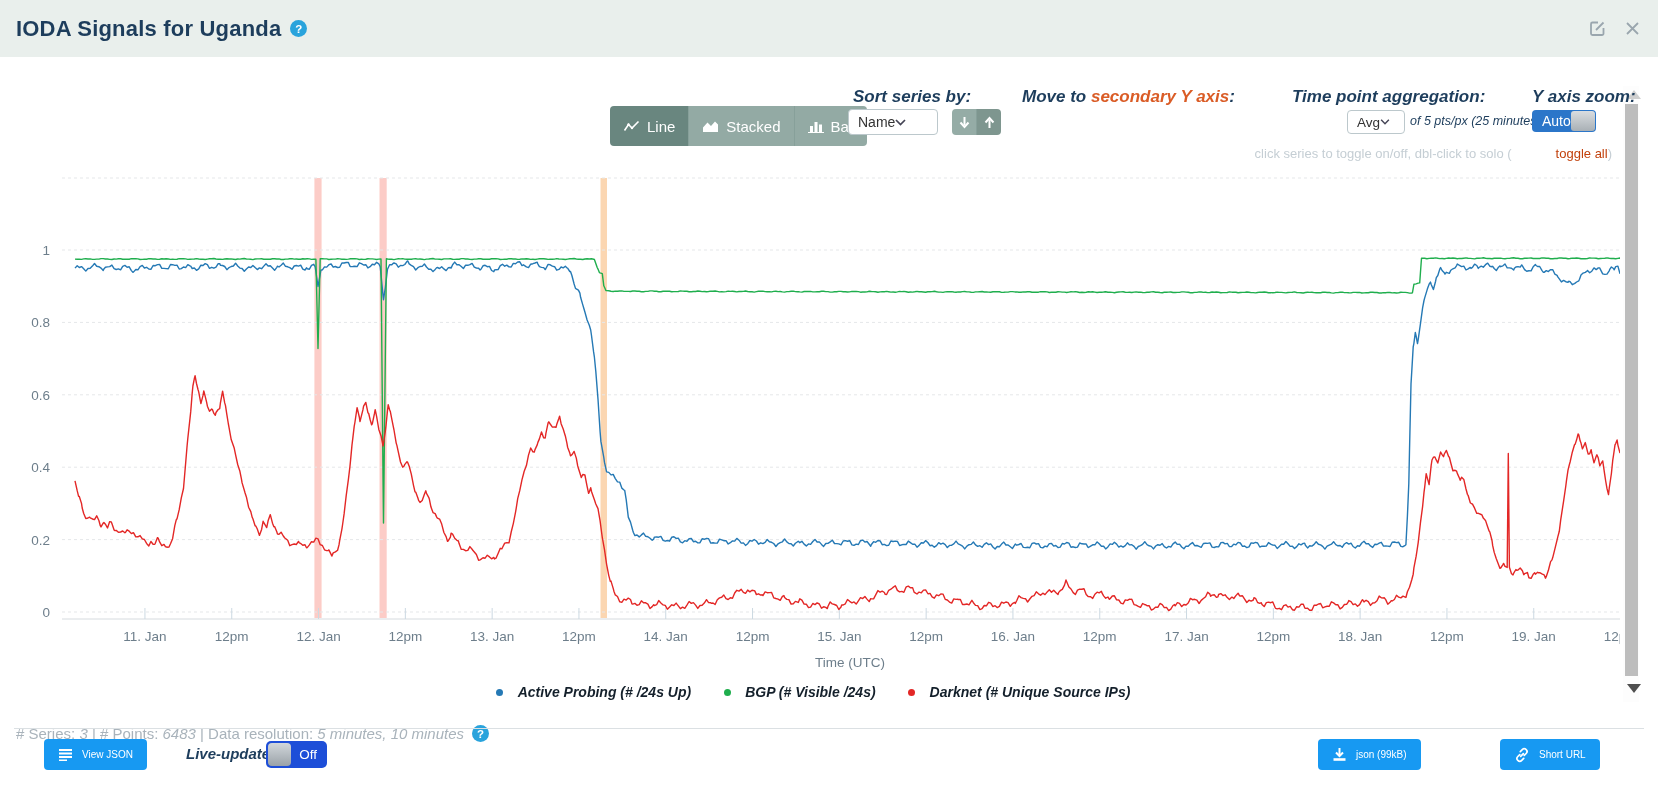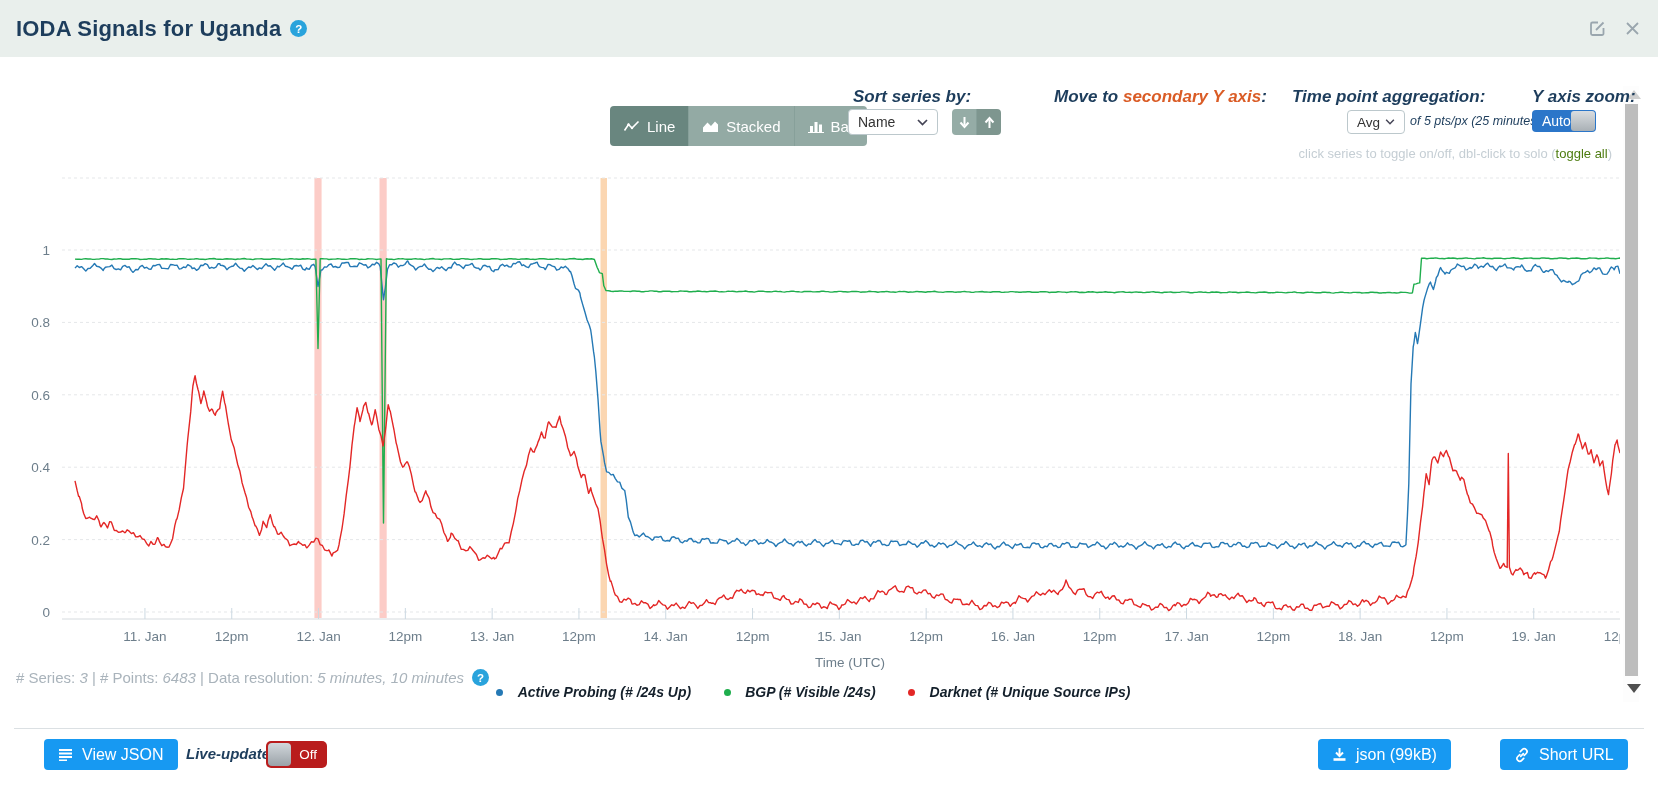--- a/index.html
+++ b/index.html
@@ -16,71 +16,71 @@
   .hicon{width:20px;height:20px;display:inline-flex;align-items:center;justify-content:center;cursor:pointer;}
   
   .ctl-label{position:absolute;font-size:17px;font-style:italic;font-weight:600;color:#1d3d5c;z-index:4;white-space:nowrap;}
   .orange{color:#da5c26;}
   .btn-group{position:absolute;left:610px;top:106px;display:flex;z-index:4;border-radius:4px;overflow:hidden;}
   .cbtn{background:#93aaa4;color:#fff;height:40px;padding:0 13px;display:flex;align-items:center;
         gap:7px;font-size:15px;border-right:1px solid #87a09a;cursor:pointer;white-space:nowrap;}
   .cbtn:last-child{border-right:none;}
   .cbtn.active{background:#69867f;}
   .wsel{position:absolute;background:#fff;border:1px solid #bcc8cc;border-radius:4px;
-        display:flex;align-items:center;justify-content:space-between;padding:0 9px;
+        display:flex;align-items:center;padding:0 9px;
         font-size:14px;color:#333;box-sizing:border-box;cursor:pointer;z-index:4;}
   .arrowbtns{position:absolute;left:952px;top:109px;display:flex;z-index:4;border-radius:4px;overflow:hidden;}
   .abtn{width:24px;height:26px;display:flex;align-items:center;justify-content:center;cursor:pointer;}
   .abtn.down{background:#95aca6;border-right:1px solid #87a09a;}
   .abtn.up{background:#7e968f;}
   .bigsel{position:absolute;left:1020px;top:106px;width:313px;height:30px;background:#93aaa4;
           border-radius:4px;color:#fff;font-size:15px;display:flex;align-items:center;
           justify-content:space-between;padding:0 12px;box-sizing:border-box;cursor:pointer;z-index:4;}
   .agg-suffix{position:absolute;left:1410px;top:114px;font-size:12.5px;font-style:italic;
               color:#1d3d5c;z-index:4;white-space:nowrap;}
   .auto-toggle{position:absolute;left:1532px;top:110px;width:64px;height:22px;background:#2b76c9;
                border-radius:4px;color:#fff;font-size:14px;display:flex;align-items:center;
                padding-left:10px;box-sizing:border-box;cursor:pointer;z-index:4;}
   .auto-handle{position:absolute;right:1px;top:1px;width:24px;height:20px;border-radius:3px;
                background:linear-gradient(#dadde0,#a9b0b5);border:0;}
   .hint{position:absolute;right:46px;top:146px;font-size:13px;color:#c5ced4;z-index:4;white-space:nowrap;}
-  .hint a{color:#4d7c0f;text-decoration:none;cursor:pointer;}
+  .hint a{color:#c2410c;text-decoration:none;cursor:pointer;margin-left:44px;}
   
   #chartsvg{position:absolute;left:0;top:0;width:1658px;height:809px;z-index:1;}
   .axlbl{font-family:"Liberation Sans",sans-serif;font-size:13.5px;fill:#6d7e8b;}
   
   .sb-cover{position:absolute;left:1620px;top:86px;width:38px;height:616px;background:#fff;z-index:3;}
   .sb-track{position:absolute;left:3px;top:0;width:16px;height:616px;background:#fdfdfd;}
   .sb-up{position:absolute;left:4px;top:4px;width:0;height:0;border-left:7px solid transparent;
          border-right:7px solid transparent;border-bottom:9px solid #cfcfcf;cursor:pointer;}
   .sb-thumb{position:absolute;left:2px;top:18px;width:13px;height:572px;background:#bdbdbd;cursor:pointer;}
   .sb-down{position:absolute;left:4px;top:598px;width:0;height:0;border-left:7px solid transparent;
            border-right:7px solid transparent;border-top:9px solid #4f4f4f;cursor:pointer;}
   
   .legend{position:absolute;left:0;top:684px;width:1620px;display:flex;justify-content:center;
           gap:26px;z-index:4;}
   .litem{display:flex;align-items:center;gap:8px;cursor:pointer;}
   .lgly{position:relative;width:20px;height:2px;flex:0 0 auto;}
   .lln{width:20px;height:2px;}
   .ldot{position:absolute;left:6.5px;top:-2.5px;width:7px;height:7px;border-radius:50%;}
   .ltxt{font-size:14px;font-weight:bold;color:#14202b;white-space:nowrap;font-style:italic;}
   
-  .stats{position:absolute;left:16px;top:669px;font-size:15px;color:#a9b3bb;z-index:4;
+  .stats{position:absolute;left:16px;top:725px;font-size:15px;color:#a9b3bb;z-index:4;
          display:flex;align-items:flex-start;white-space:pre;}
   .stats .val{font-style:italic;}
   .stats .qicon{margin-left:8px;}
   .daterange{position:absolute;right:30px;top:702px;font-size:15.5px;font-style:italic;
              color:#1d3d5c;z-index:4;}
   .divider{position:absolute;left:14px;top:728px;width:1630px;height:1px;background:#dbe0e3;z-index:4;}
   .bbtn{position:absolute;height:31px;background:#1799f2;border-radius:4px;color:#fff;
-        font-size:16px;display:inline-flex;align-items:center;gap:9px;padding:0 14px;
+        font-size:10px;display:inline-flex;align-items:center;gap:9px;padding:0 14px;
         box-sizing:border-box;cursor:pointer;z-index:4;white-space:nowrap;}
   .live-label{position:absolute;left:186px;top:745px;font-size:15px;font-style:italic;
               font-weight:600;color:#1d3d5c;z-index:4;}
-  .live-toggle{position:absolute;left:266px;top:741px;width:61px;height:27px;background:#b91c1c;
+  .live-toggle{position:absolute;left:266px;top:741px;width:61px;height:27px;background:#1d4ed8;
                border-radius:5px;color:#fff;font-size:13.5px;display:flex;align-items:center;
                justify-content:flex-end;padding-right:10px;box-sizing:border-box;cursor:pointer;z-index:4;}
   .live-handle{position:absolute;left:2px;top:2px;width:23px;height:23px;border-radius:4px;
                background:linear-gradient(#d2d7db,#9aa2a8);}
 </style>
 </head>
 <body>
 
 <div class="stage">
 
@@ -211,21 +211,21 @@
         </svg>
     </div>
     <div class="abtn up">
       <svg width="11" height="13" viewBox="0 0 11 13" fill="none" stroke="#fff" stroke-width="2">
           <path d="M5.5 12 V4"></path>
           <path d="M1.5 6.5 L5.5 2 L9.5 6.5" fill="none"></path>
         </svg>
     </div>
   </div>
 
-  <div class="ctl-label" style="left:1022px;top:87px;margin-left:32px;">
+  <div class="ctl-label" style="left:1022px;top:87px;">
     <span>Move to </span><span class="orange">secondary Y axis</span><span>:</span>
   </div>
 
   <div class="ctl-label" style="left:1292px;top:87px;">Time point aggregation:</div>
   <div class="wsel" style="left:1347px;top:110px;width:58px;height:24px;font-size:13.5px;">
     <span>Avg</span>
     <svg width="10" height="6" viewBox="0 0 11 7" fill="none" stroke="#445" stroke-width="1.7">
         <path d="M1 1 L5.5 5.5 L10 1"></path>
       </svg>
   </div>

